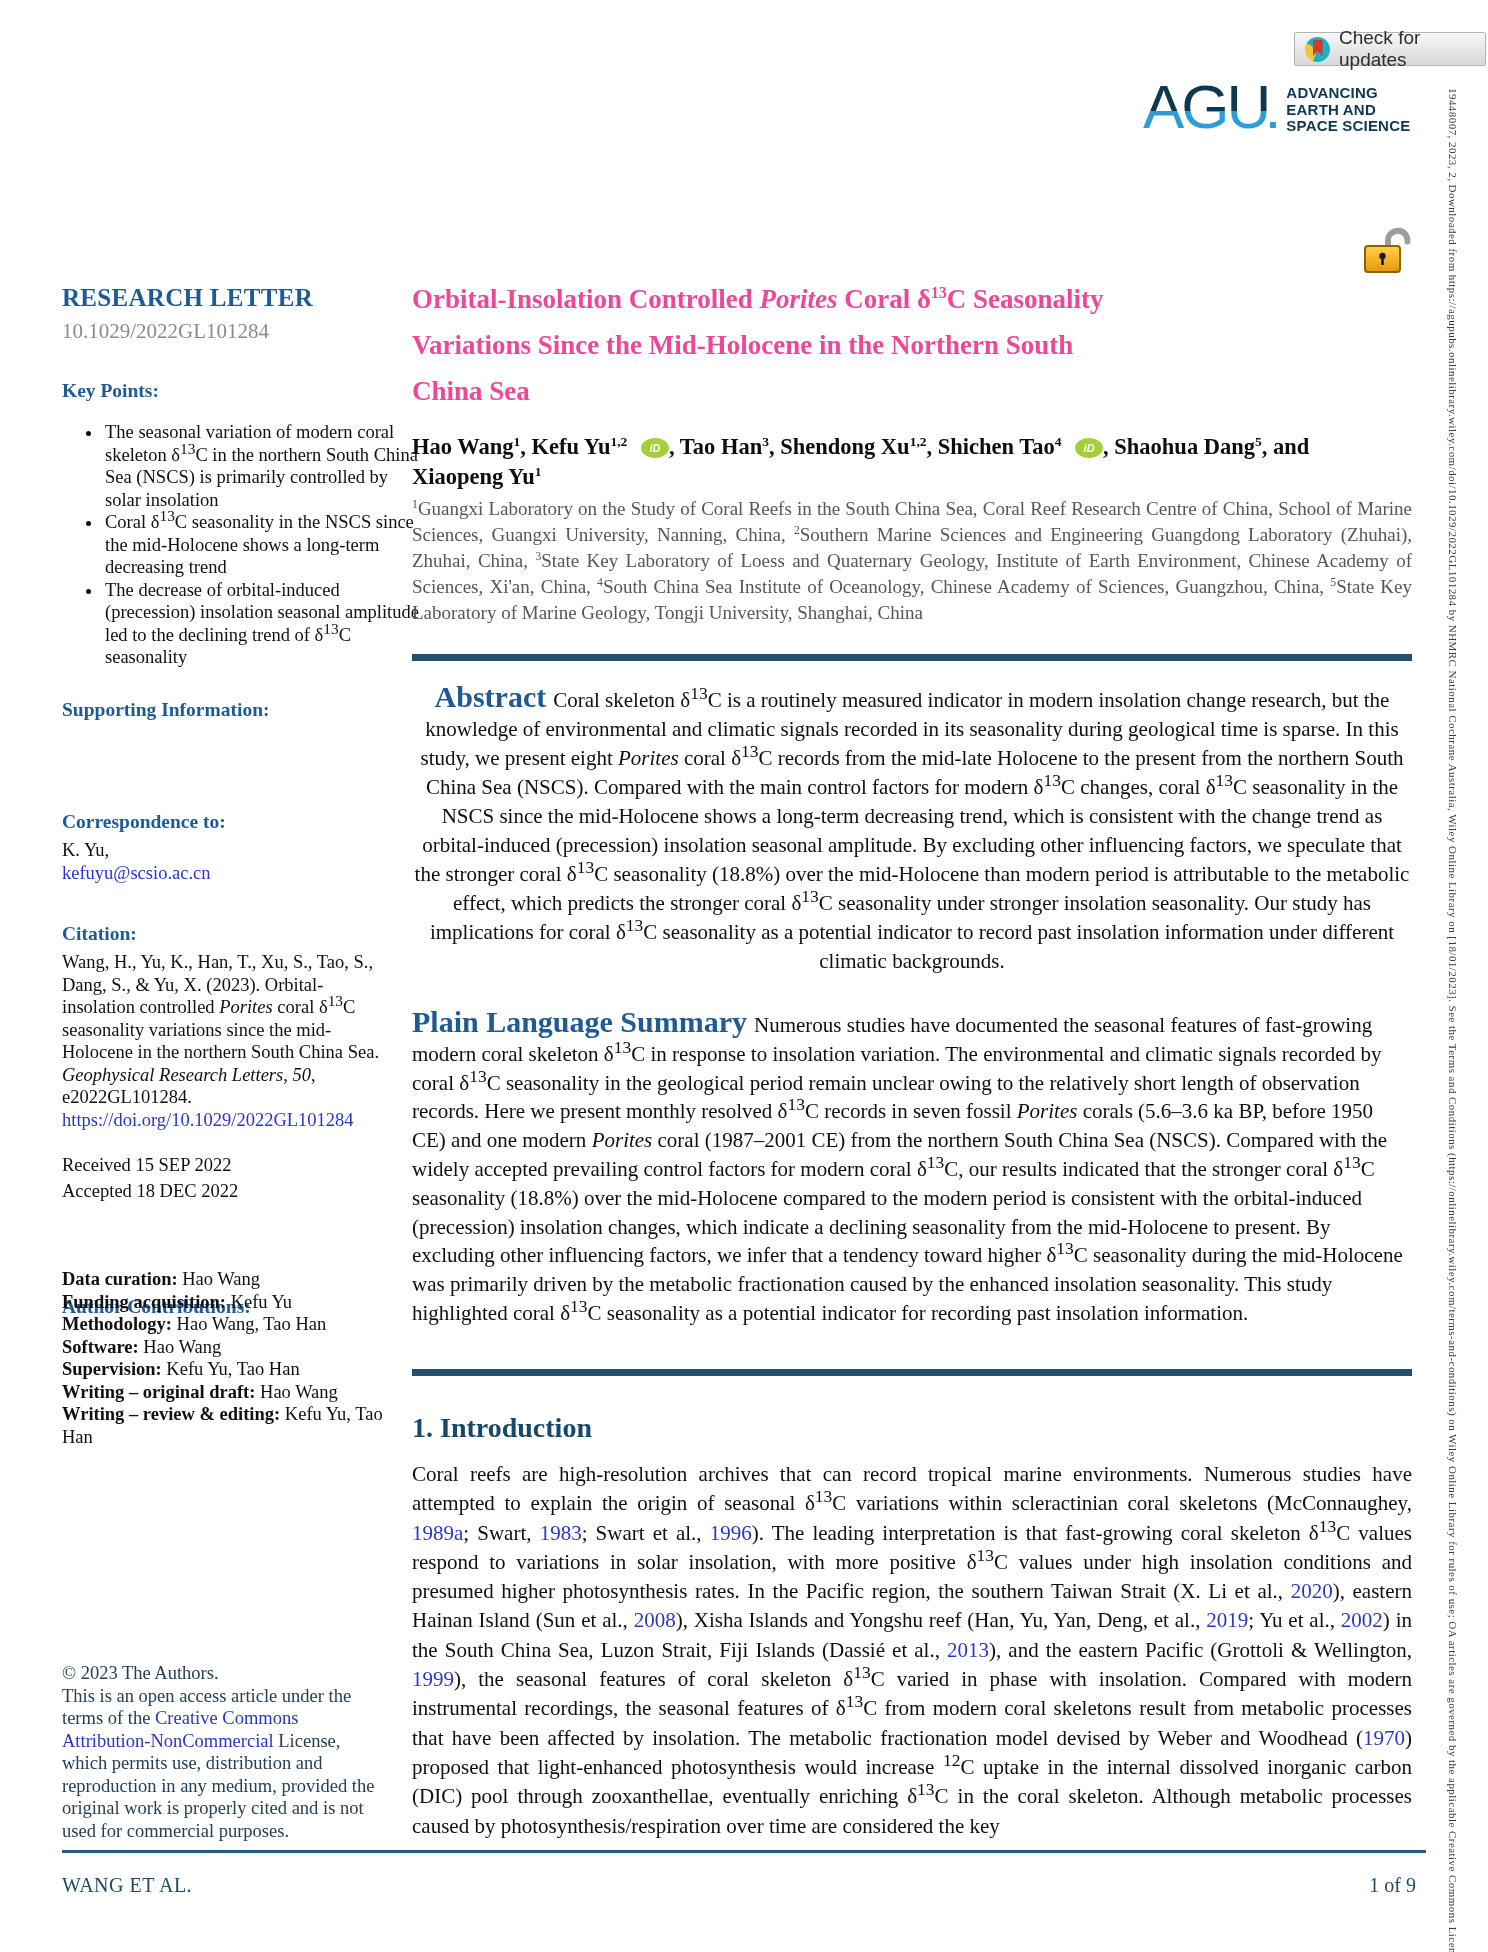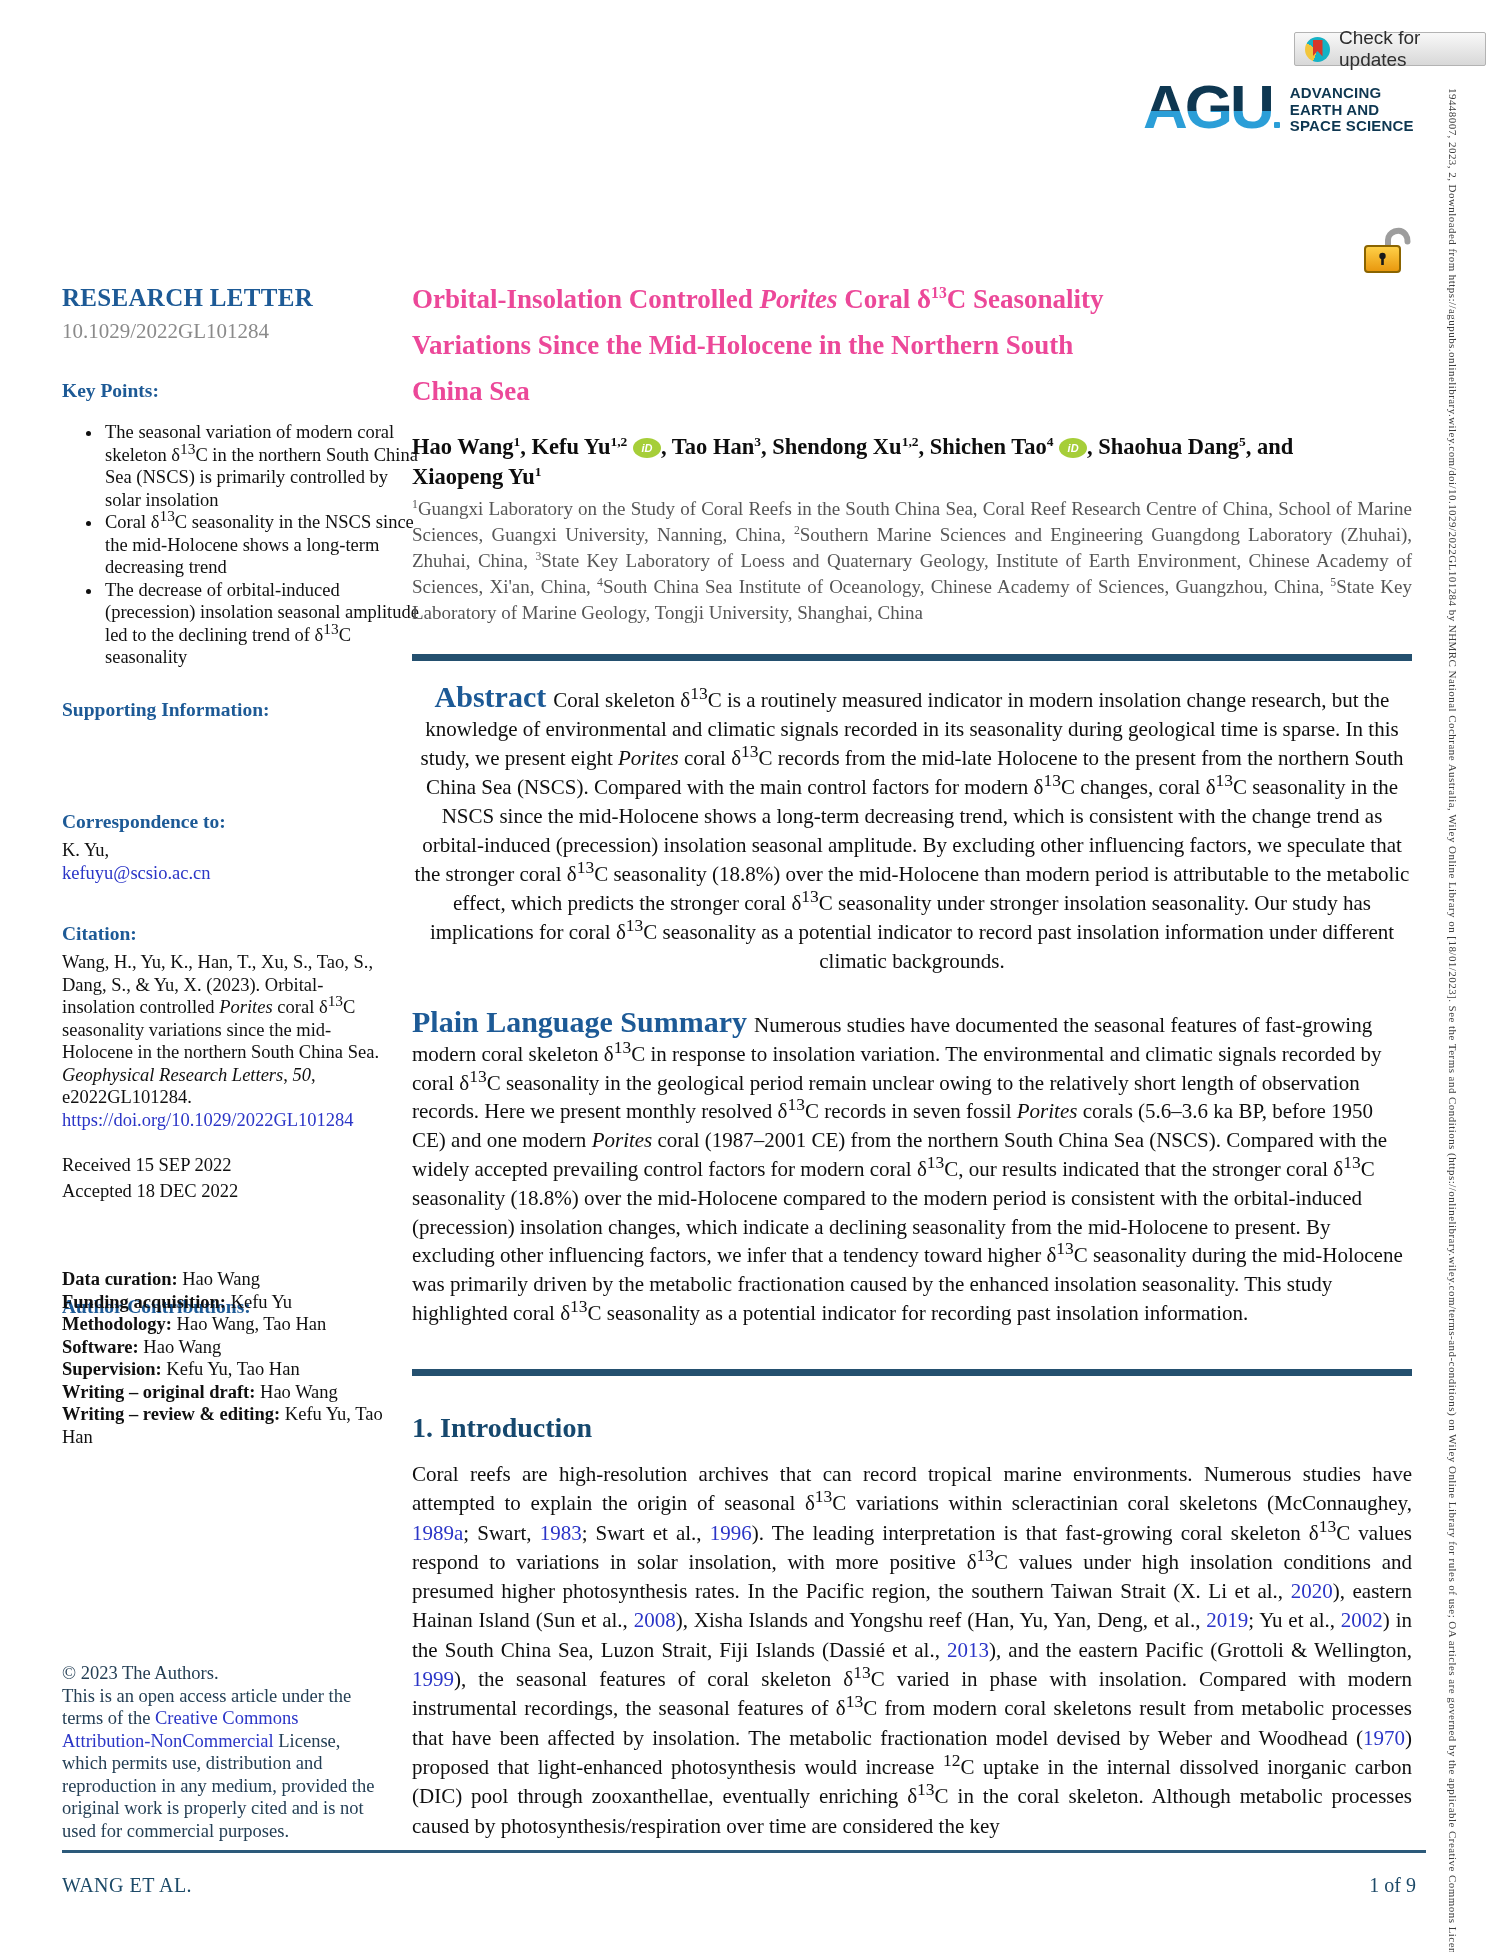--- a/index.html
+++ b/index.html
@@ -19,21 +19,21 @@
   .cm-ribbon { position:absolute; left:7.5px; top:3px; width:10px; height:17px; background:#d8372a;
     clip-path:polygon(0 0,100% 0,100% 100%,50% 68%,0 100%); }
   .side-text {
     position:absolute; left:1447px; top:88px; height:1856px;
     writing-mode:vertical-rl; text-orientation:mixed;
     font-size:11px; letter-spacing:0.45px; color:#3c3c3c; white-space:nowrap;
   }
   
   .agu { position:absolute; left:1143px; top:76px; display:flex; align-items:flex-start; }
   .agu-word {
-    font-family:"Liberation Sans", sans-serif; font-weight:700; font-size:62px; line-height:62px; letter-spacing:-3px;
+    font-family:"Liberation Sans", sans-serif; font-weight:400; font-size:62px; line-height:62px; letter-spacing:-3px;
     background:linear-gradient(180deg,#0e3751 0 56%, #2b9ed7 56% 100%);
     -webkit-background-clip:text; background-clip:text; color:transparent;
   }
   .agu-dot { display:inline-block; width:6px; height:6px; background:#2b9ed7; border-radius:1px; margin-left:2px; }
   .agu-tag { margin-left:10px; margin-top:9px; font-family:"Liberation Sans", sans-serif;
     font-weight:800; font-size:15px; line-height:16.5px; color:#0e3751; letter-spacing:0.2px; }
   
   .journal-title {
     position:absolute; left:62px; top:148px;
     font-family:"Liberation Sans", sans-serif; font-weight:700; font-size:46px; letter-spacing:-1px; color:#12374e;
@@ -64,21 +64,21 @@
   .art-title {
     position:absolute; left:412px; top:276px; width:1010px;
     font-size:27px; line-height:46px; font-weight:bold; color:#ec4899;
   }
   .art-title sup { font-size:58%; }
   .lock { position:absolute; left:1358px; top:226px; }
   .authors { position:absolute; left:412px; top:432px; width:1000px; font-size:22.5px; line-height:30px; font-weight:bold; color:#0d0d0d; }
   .authors sup { font-size:60%; }
   .orcid { display:inline-block; width:28px; height:20px; border-radius:50%; background:#a6ce39; color:#fff;
     font-family:"Liberation Sans", sans-serif; font-style:italic; font-weight:bold; font-size:11px;
-    text-align:center; line-height:20px; vertical-align:2px; }
+    text-align:center; line-height:20px; vertical-align:2px;margin-left:8px; }
   .affils { position:absolute; left:412px; top:496px; width:1000px; font-size:19px; line-height:26px; color:#565656; text-align:justify; }
   .affils sup { font-size:62%; }
   .bar { position:absolute; left:412px; width:1000px; height:7px; background:#24506f; }
   .bar1 { top:654px; } .bar2 { top:1369px; }
   .body-text { position:absolute; left:412px; width:1000px; font-size:21px; color:#0f0f0f; margin:0; }
   .abstract { top:682px; line-height:29px;text-align:center; }
   .pls { top:1008px; line-height:28.8px; }
   .run-head { font-size:30px; font-weight:bold; color:#1d5a96; margin-right:7px; }
   .intro-head { position:absolute; left:412px; top:1412px; font-size:28px; font-weight:bold; color:#16486e; }
   .intro-body { top:1460px; line-height:29.3px; text-align:justify; }

